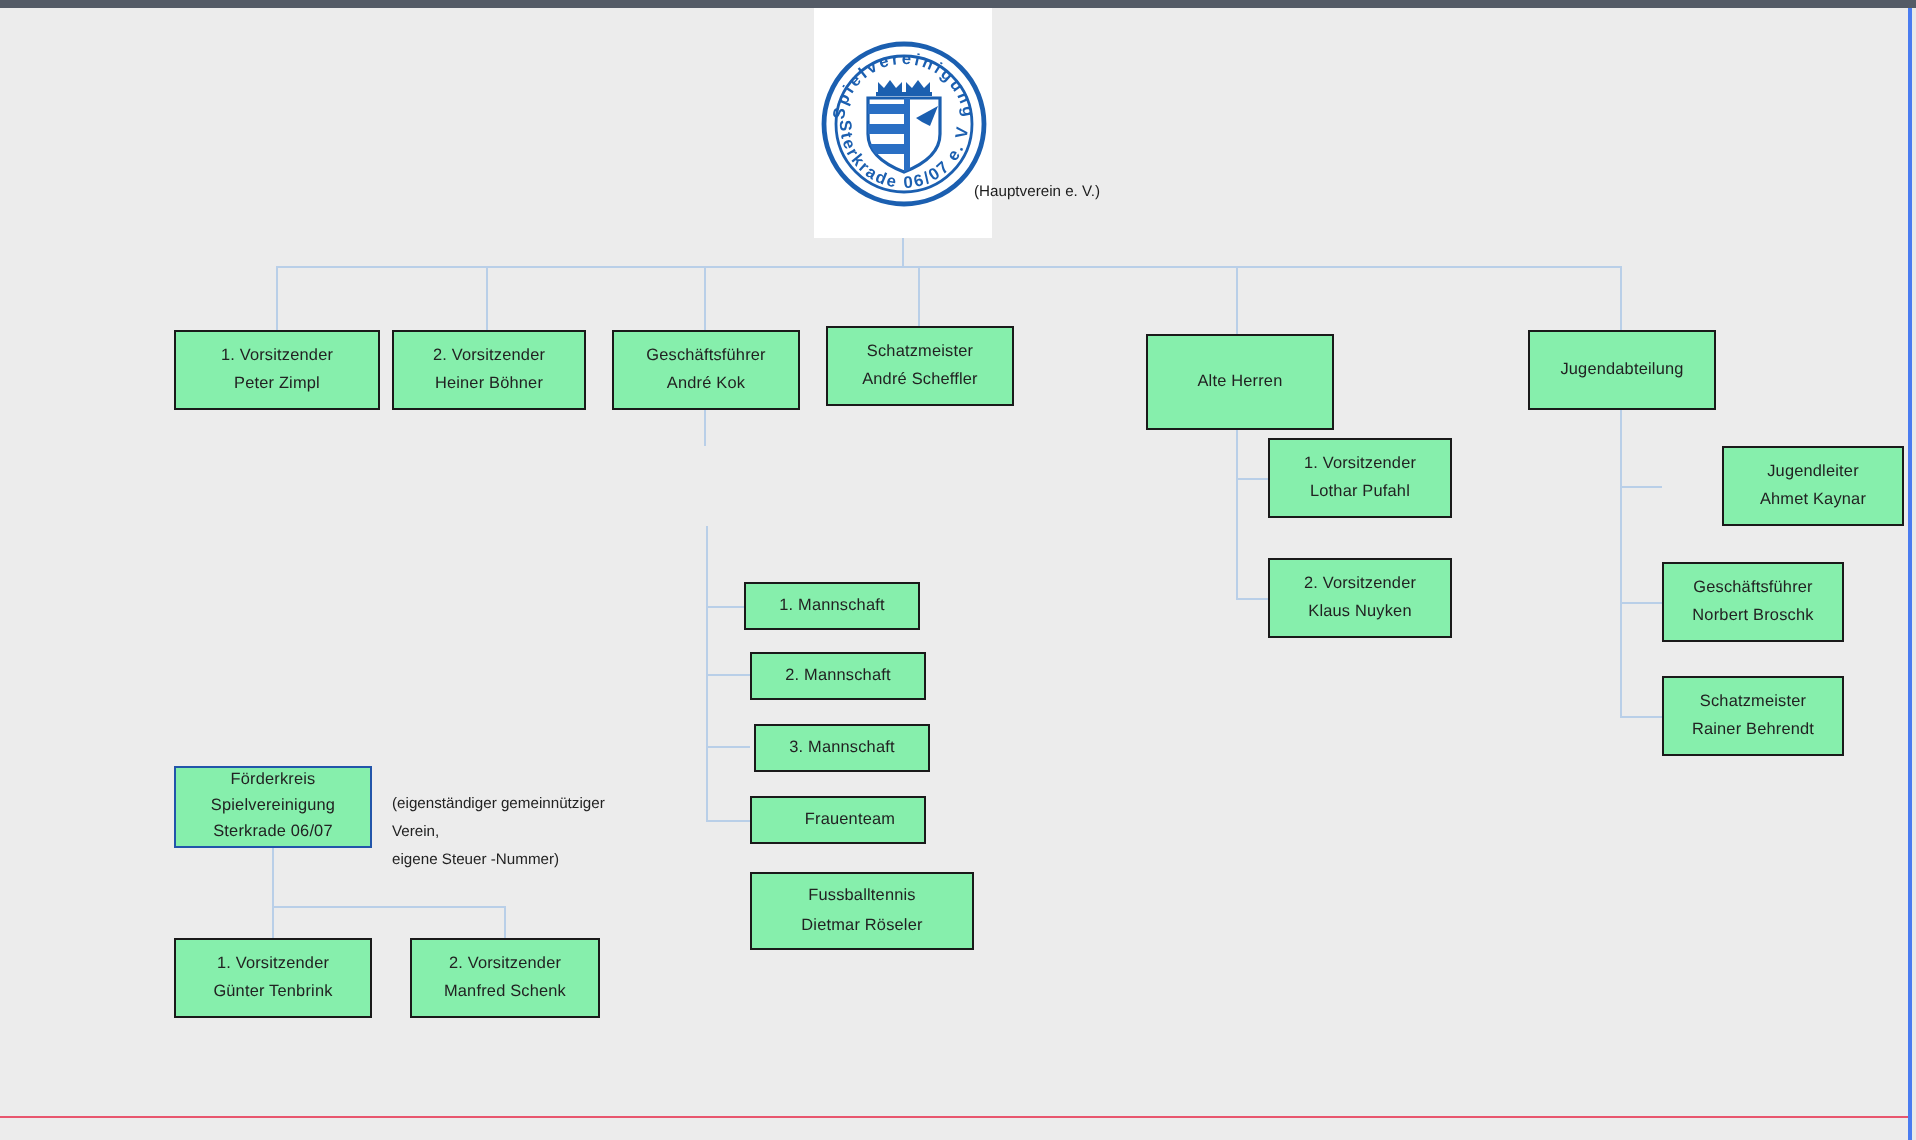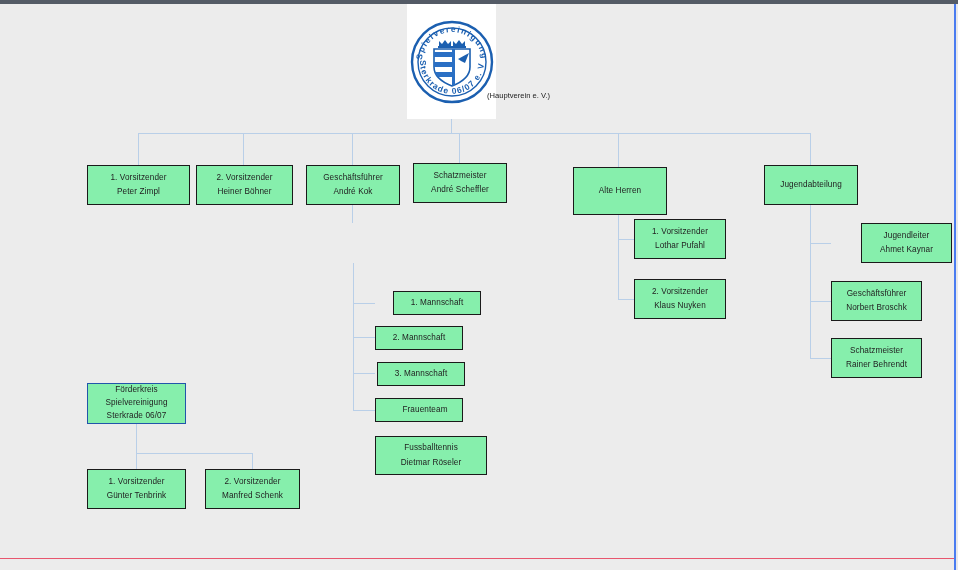--- a/index.html
+++ b/index.html
@@ -197,21 +197,21 @@
 
   <div class="vline" style="left:352px; top:205px; height:18px;"></div>
 
 
   <div class="vline" style="left:353px; top:263px; height:148px;"></div>
   <div class="hline" style="left:353px; top:303px; width:22px;"></div>
   <div class="hline" style="left:353px; top:337px; width:22px;"></div>
   <div class="hline" style="left:353px; top:373px; width:22px;"></div>
   <div class="hline" style="left:353px; top:410px; width:22px;"></div>
 
-  <div class="box" style="left:393px; top:291px; width:88px; height:24px;">
+  <div class="box" style="left:372px; top:291px; width:88px; height:24px;">
     <span>1. Mannschaft</span>
   </div>
   <div class="box" style="left:375px; top:326px; width:88px; height:24px;">
     <span>2. Mannschaft</span>
   </div>
   <div class="box" style="left:377px; top:362px; width:88px; height:24px;">
     <span>3. Mannschaft</span>
   </div>
   <div class="box" style="left:375px; top:398px; width:88px; height:24px;padding-left:12px;">
     <span>Frauenteam</span>
@@ -251,20 +251,25 @@
     <span>Schatzmeister</span>
     <span>Rainer Behrendt</span>
   </div>
 
   <div class="box blue-border" style="left:87px; top:383px; width:99px; height:41px; line-height:1.55;">
     <span>Förderkreis</span>
     <span>Spielvereinigung</span>
     <span>Sterkrade   06/07</span>
   </div>
 
+  <div id="foerder-note">
+    <div>(eigenständiger gemeinnütziger</div>
+    <div>Verein,</div>
+    <div>eigene Steuer    -Nummer)</div>
+  </div>
 
   <div class="vline" style="left:136px; top:424px; height:29px;"></div>
   <div class="hline" style="left:136px; top:453px; width:116px;"></div>
   <div class="vline" style="left:136px; top:453px; height:16px;"></div>
   <div class="vline" style="left:252px; top:453px; height:16px;"></div>
 
   <div class="box" style="left:87px; top:469px; width:99px; height:40px;">
     <span>1. Vorsitzender</span>
     <span>Günter Tenbrink</span>
   </div>

